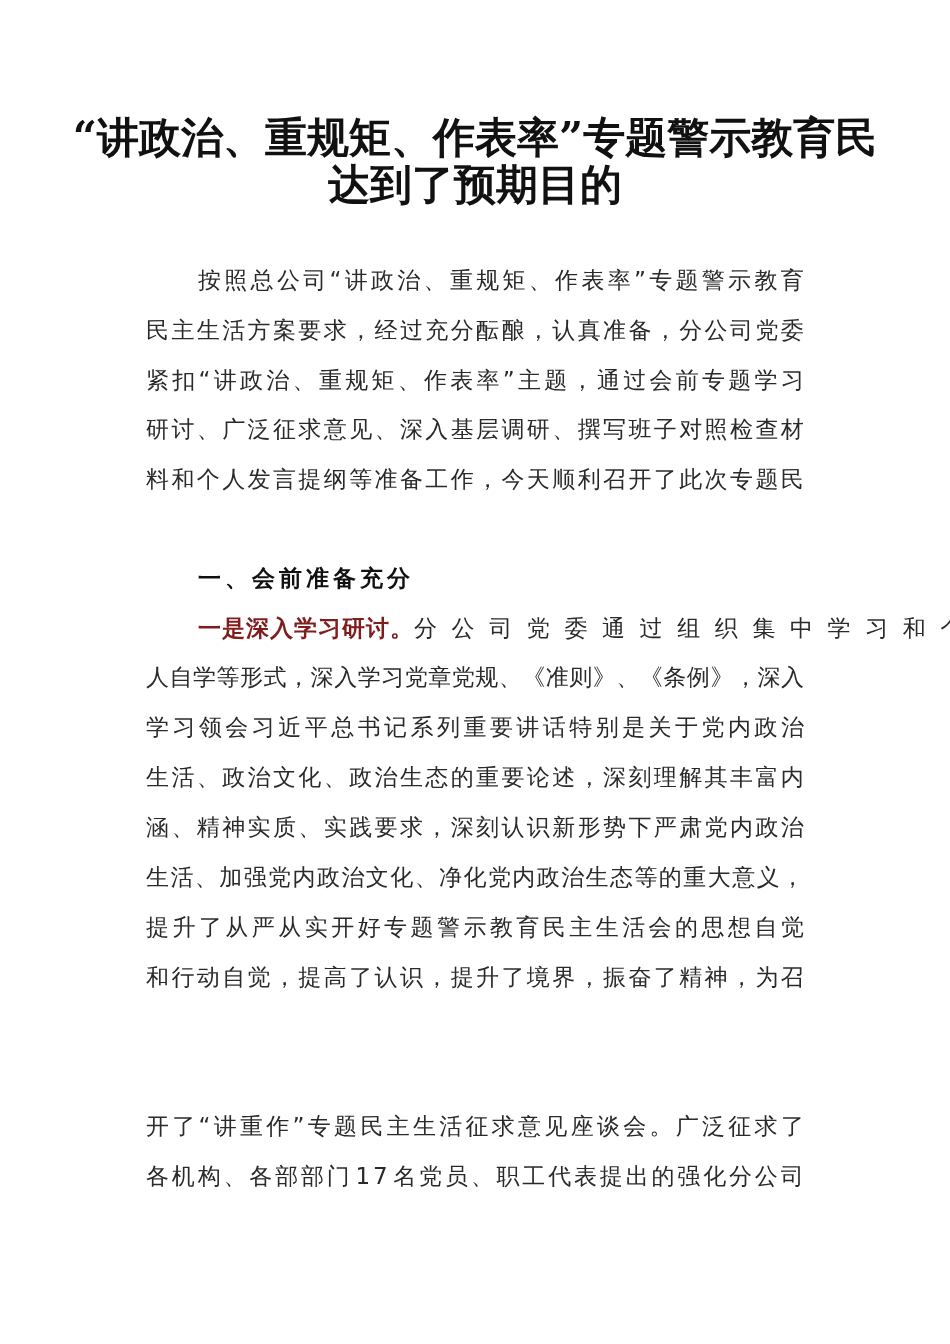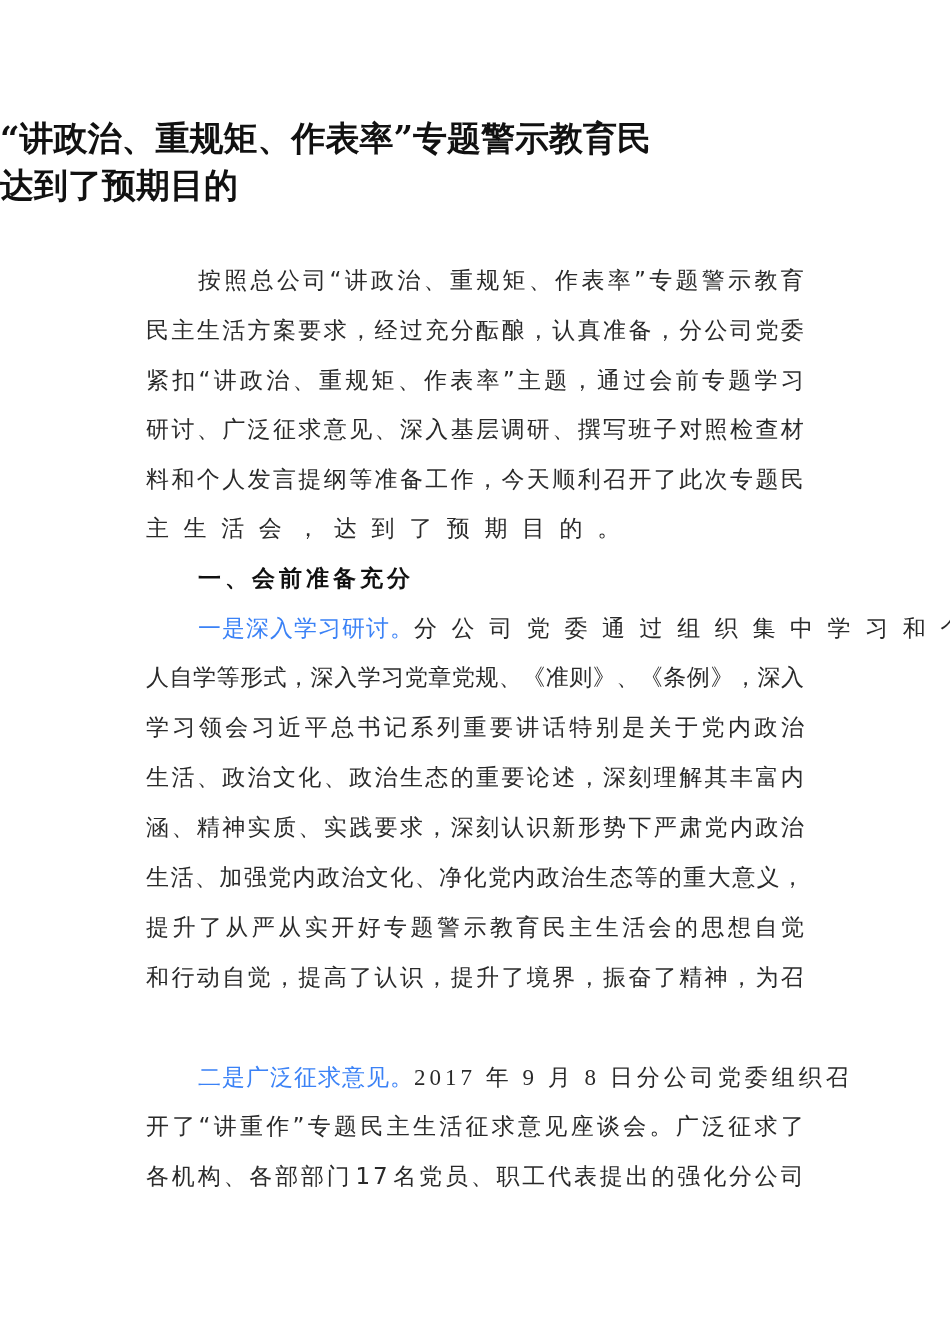--- a/index.html
+++ b/index.html
@@ -1,30 +1,30 @@
 <!DOCTYPE html>
 <html><head>
 <meta charset="utf-8">
 <style>
   html, body { margin: 0; padding: 0; background: #ffffff; }
   body { width: 950px; height: 1344px; position: relative; overflow: hidden;
          font-family: "DejaVu Serif", "Liberation Serif", serif; color: #1a1a1a; }
   .page { position: absolute; left: 0; top: 0; width: 950px; height: 1344px; background: #fff; }
-  .title { position: absolute; left: 0; width: 950px; text-align: left;
+  .title { position: absolute; left: 0; width: 950px; text-align: center;
            font-family: "DejaVu Serif", "Liberation Serif", serif; font-weight: bold;
-           font-size: 34px; color: #111; letter-spacing: 0px; line-height: 40px; }
+           font-size: 42px; color: #111; letter-spacing: 0px; line-height: 40px; }
   .title.l1 { top: 118px; }
   .title.l2 { top: 165px; }
   .line { position: absolute; left: 146px; width: 658px; height: 40px; line-height: 40px;
           font-size: 23px; color: #2a2a2a; text-align: justify; text-align-last: justify;
           white-space: nowrap; font-family: "DejaVu Sans", "Liberation Sans", sans-serif; }
   .line.indent { left: 198px; width: 606px; }
   .line.last { text-align-last: left; letter-spacing: 14.6px; }
   .line.heading { font-weight: bold; text-align-last: left; letter-spacing: 4px; color: #111; }
-  .lead { font-weight: normal; color: #3b82f6; letter-spacing: 1px; }
+  .lead { font-weight: bold; color: #7f1d1d; letter-spacing: 1px; }
   .num { font-family: "Liberation Serif", serif; }
 </style>
 </head>
 <body>
 
 <div class="page">
 
   <div class="title l1">“讲政治、重规矩、作表率”专题警示教育民</div>
   <div class="title l2">达到了预期目的</div>
 
@@ -159,21 +159,20 @@
       <span>利</span>
       <span>召</span>
       <span>开</span>
       <span>了</span>
       <span>此</span>
       <span>次</span>
       <span>专</span>
       <span>题</span>
       <span>民</span>
     </div>
-  <div class="line last" style="top:508px">主生活会，达到了预期目的。</div>
 
   <div class="line indent heading" style="top:558px">一、会前准备充分</div>
 
   <div class="line indent" style="top:608px; text-align-last: justify;">
     <span class="lead">一是深入学习研讨。</span><span style="letter-spacing:14.6px;">分公司党委通过组织集中学习和个</span>
   </div>
   <div class="line" style="top: 657px; display: flex; justify-content: space-between;">
       <span>人</span>
       <span>自</span>
       <span>学</span>
@@ -364,23 +363,20 @@
       <span>振</span>
       <span>奋</span>
       <span>了</span>
       <span>精</span>
       <span>神</span>
       <span>，</span>
       <span>为</span>
       <span>召</span>
     </div>
 
-  <div class="line indent" style="top:1057px">
-    <span class="lead">二是广泛征求意见。</span><span class="num" style="letter-spacing:4px;">2017 年 9 月 8 日分公司党委组织召</span>
-  </div>
   <div class="line" style="top: 1106px; display: flex; justify-content: space-between;">
       <span>开</span>
       <span>了</span>
       <span>“</span>
       <span>讲</span>
       <span>重</span>
       <span>作</span>
       <span>”</span>
       <span>专</span>
       <span>题</span>

